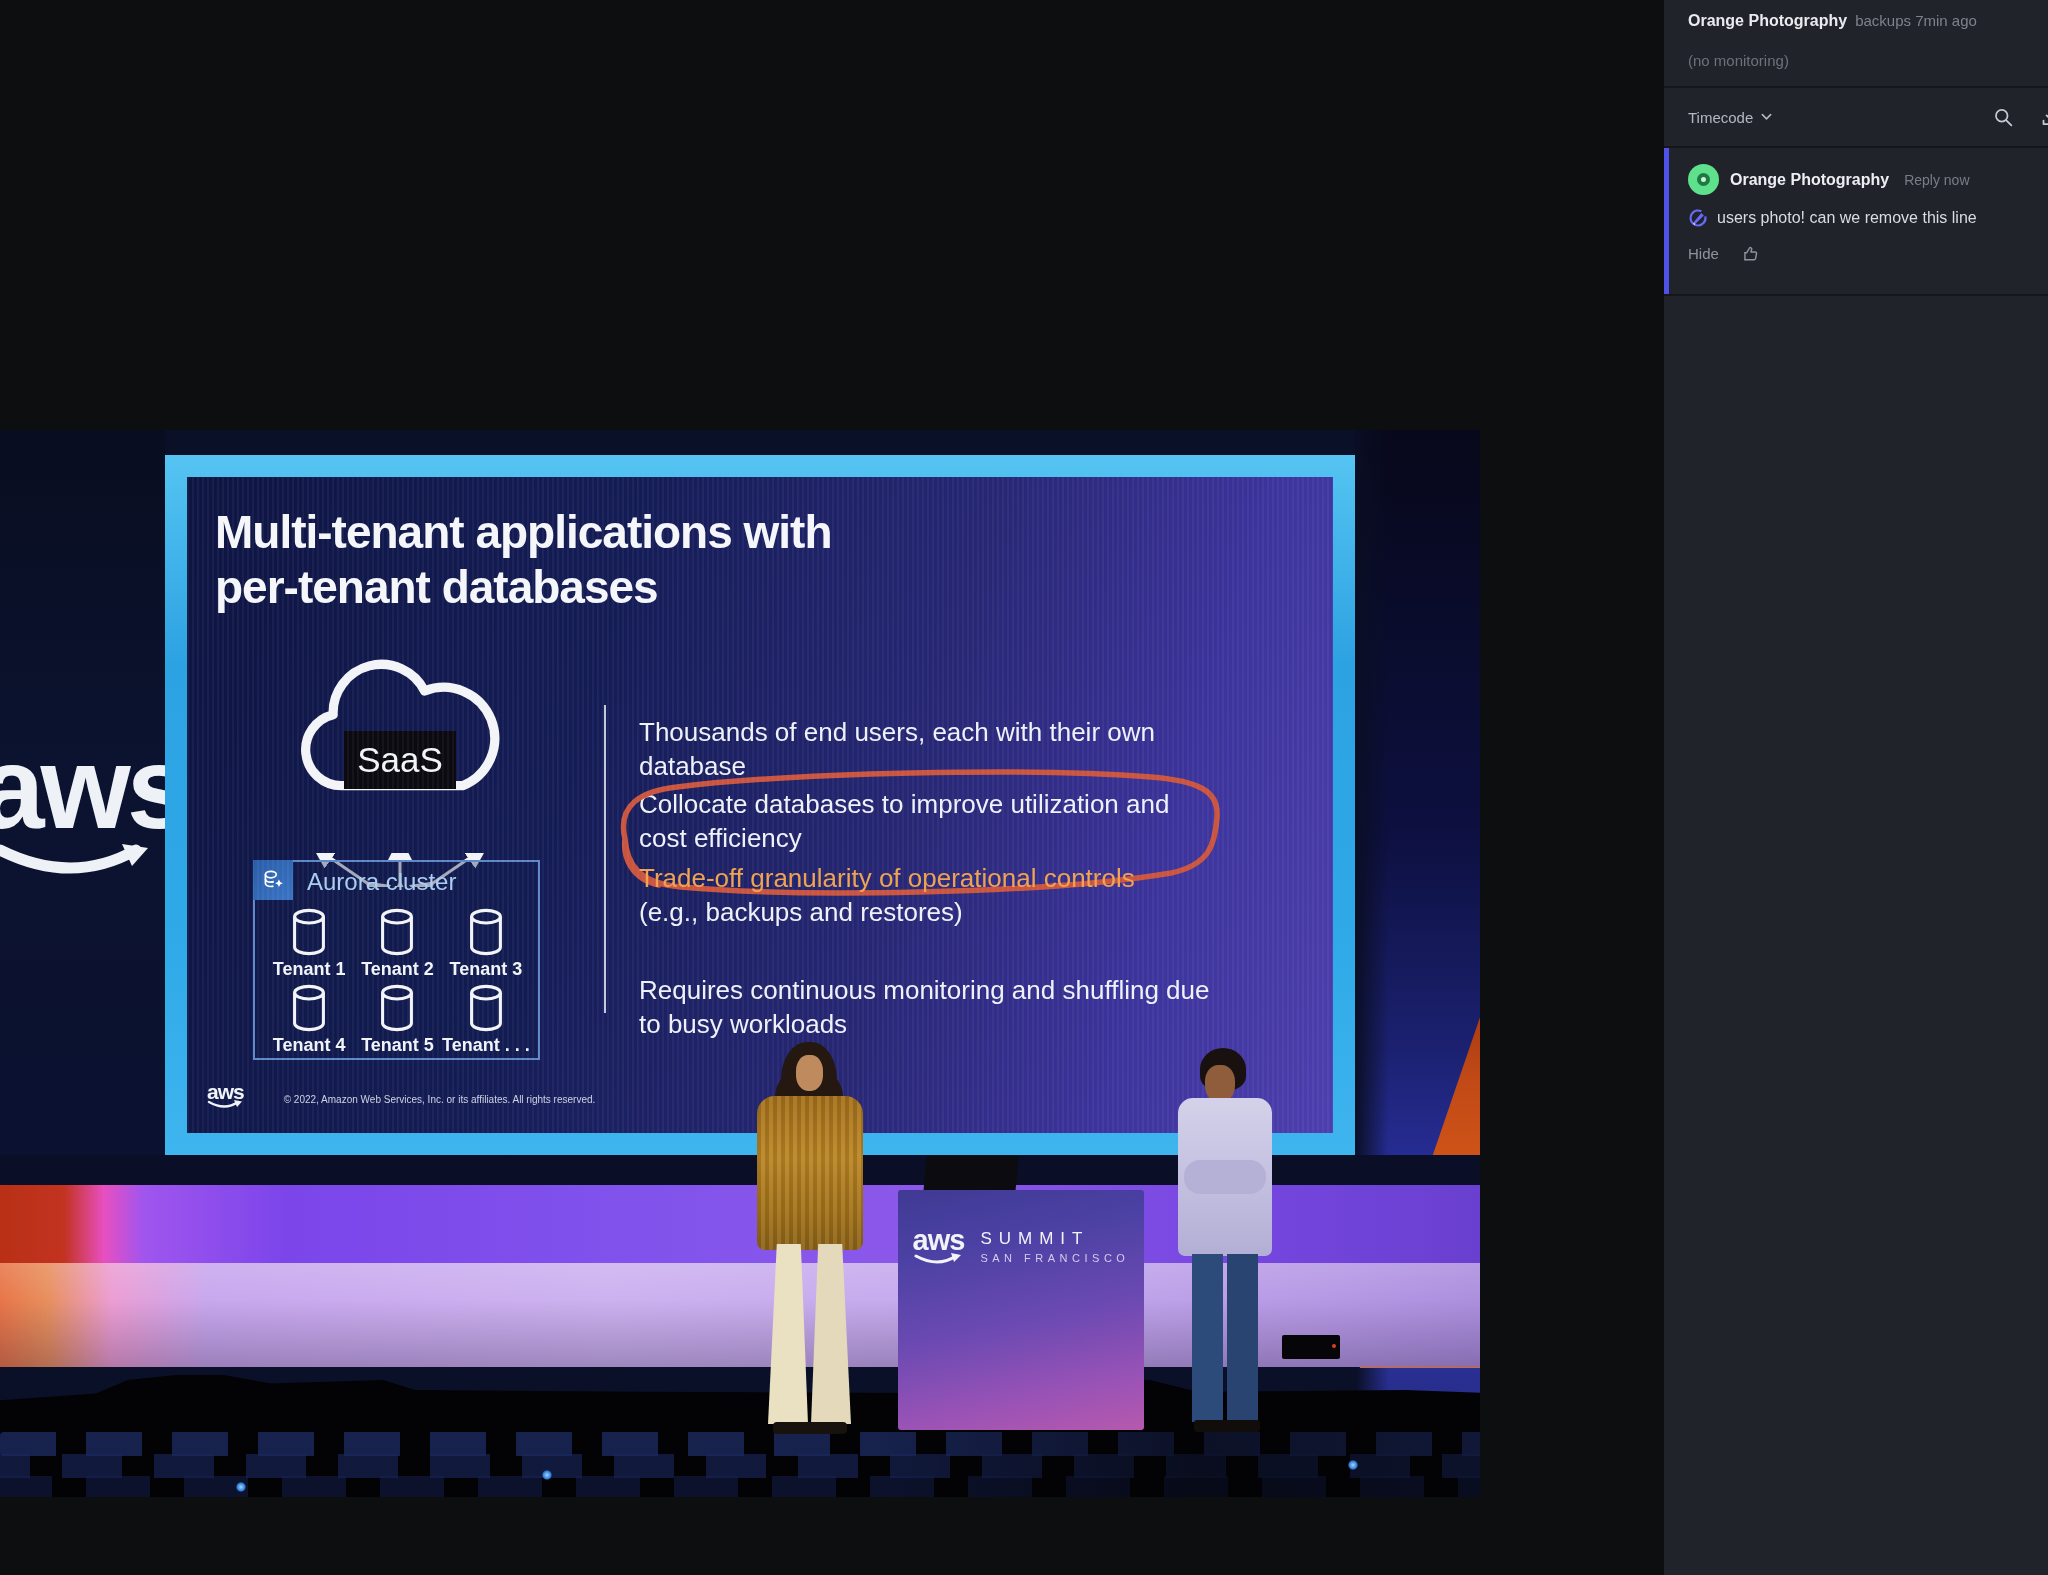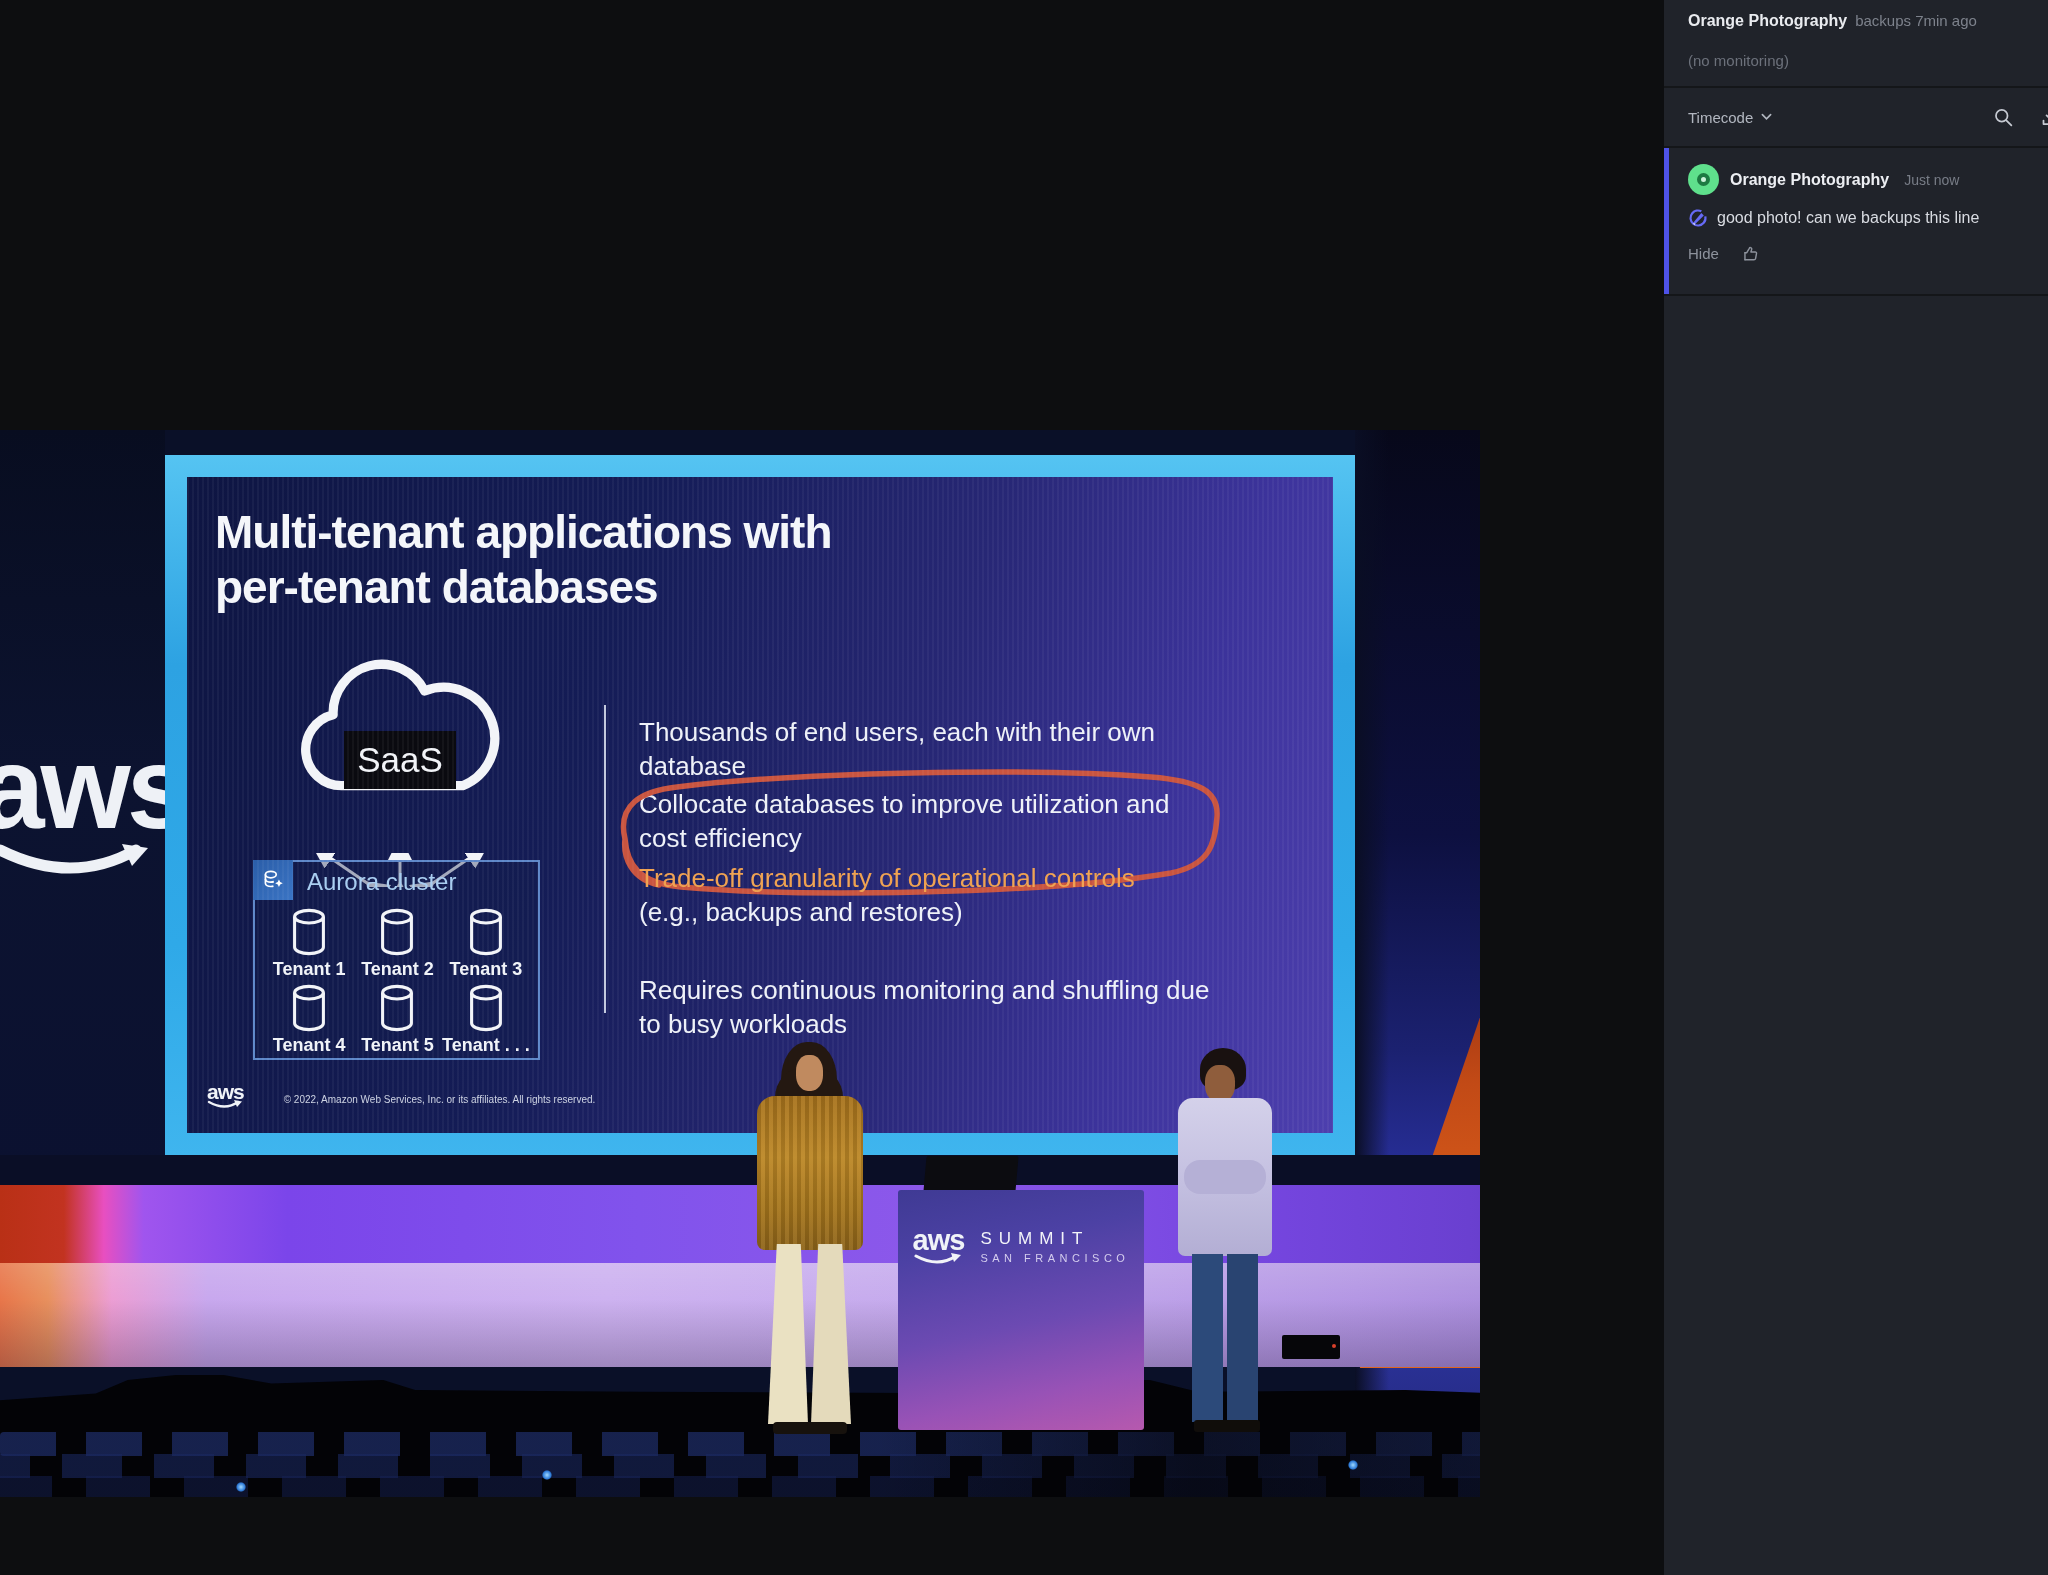--- a/index.html
+++ b/index.html
@@ -380,29 +380,29 @@
 
     <div class="sb-divider"></div>
 
     <div class="comment">
       <div class="comment-accent"></div>
       <div class="c-head">
         <div class="avatar">
             <div class="ring"></div>
           </div>
         <span class="c-name">Orange Photography</span>
-        <span class="c-time">Just now</span>
+        <span class="c-time">Reply now</span>
       </div>
       <div class="c-body">
         <svg width="20" height="20" viewBox="0 0 24 24">
           <circle cx="12" cy="12" r="9" fill="none" stroke="#666af5" stroke-width="2.6" stroke-dasharray="40 8" transform="rotate(40 12 12)"></circle>
           <path d="M6 18 L16 6 L19 9 L9 19 Z" fill="#666af5"></path>
           <path d="M6 18 L9 19 L7.5 20.5 Z" fill="#fff"></path>
         </svg>
-        <span class="c-text">good photo! can we backups this line</span>
+        <span class="c-text">users photo! can we remove this line</span>
       </div>
       <div class="c-actions">
         <span class="c-reply">Hide</span>
         <svg width="19" height="19" viewBox="0 0 24 24" fill="none" stroke="#8e939d" stroke-width="1.8" stroke-linecap="round" stroke-linejoin="round" style="cursor:pointer;">
           <path d="M5 11 v9"></path>
           <path d="M5 20 h11.4 c1 0 1.8-.7 2-1.6 l1.2-6.5 C19.8 10.9 19 10 18 10 h-5.5 l1-3.2 c.3-1-.3-2-1.3-2.2 -.7-.2-1.4.2-1.7.9 L7.3 11 H5"></path>
         </svg>
       </div>
     </div>
 

